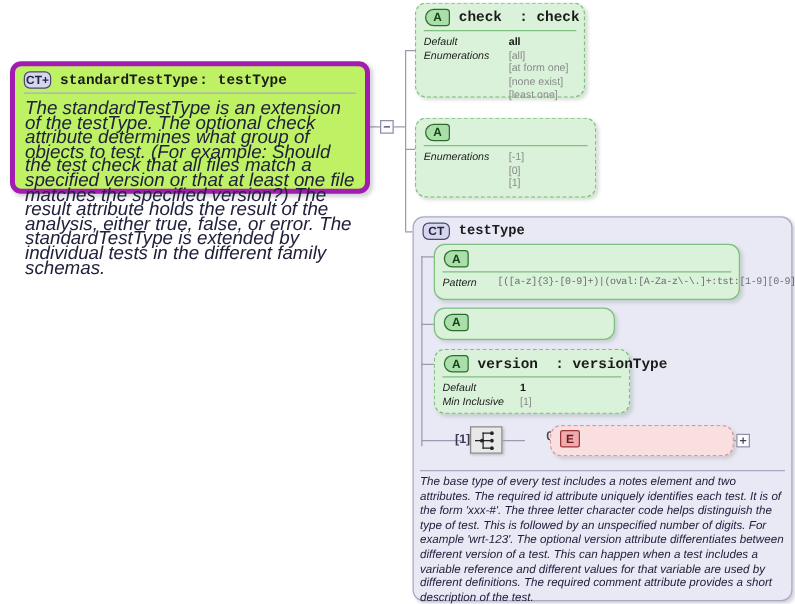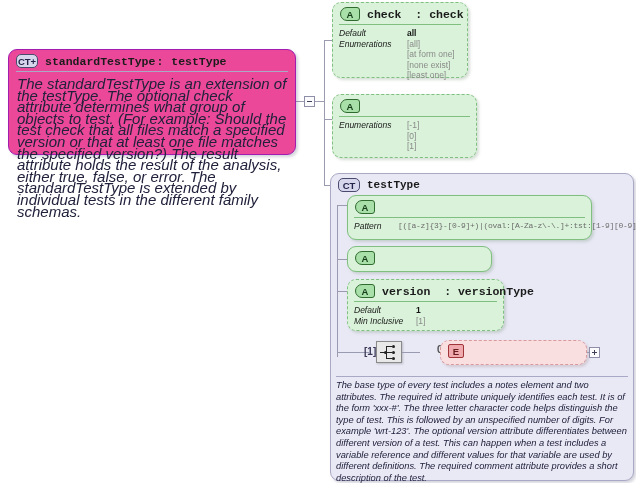--- a/index.html
+++ b/index.html
@@ -86,22 +86,22 @@
     font-weight: bold;
     color: #1b1b1b;
     white-space: nowrap;
     font-family: "Liberation Mono", monospace;
     text-align: right;
   }
   .title .sep { padding: 0 1px; }
 
   
   .ct {
-    background: #ec4899;
-    border: 1px solid #a21caf;
+    background: #bef264;
+    border: 4px solid #a21caf;
     box-shadow: 2px 2px 3px rgba(110,110,140,0.30);
   }
   .ct .badge {
     border: 1.5px solid #4a4a6e;
     border-radius: 5px;
     background: #d6d6ec;
     color: #23234a;
   }
   .ct-body {
     border-top: 1px solid #a9a9c6;

